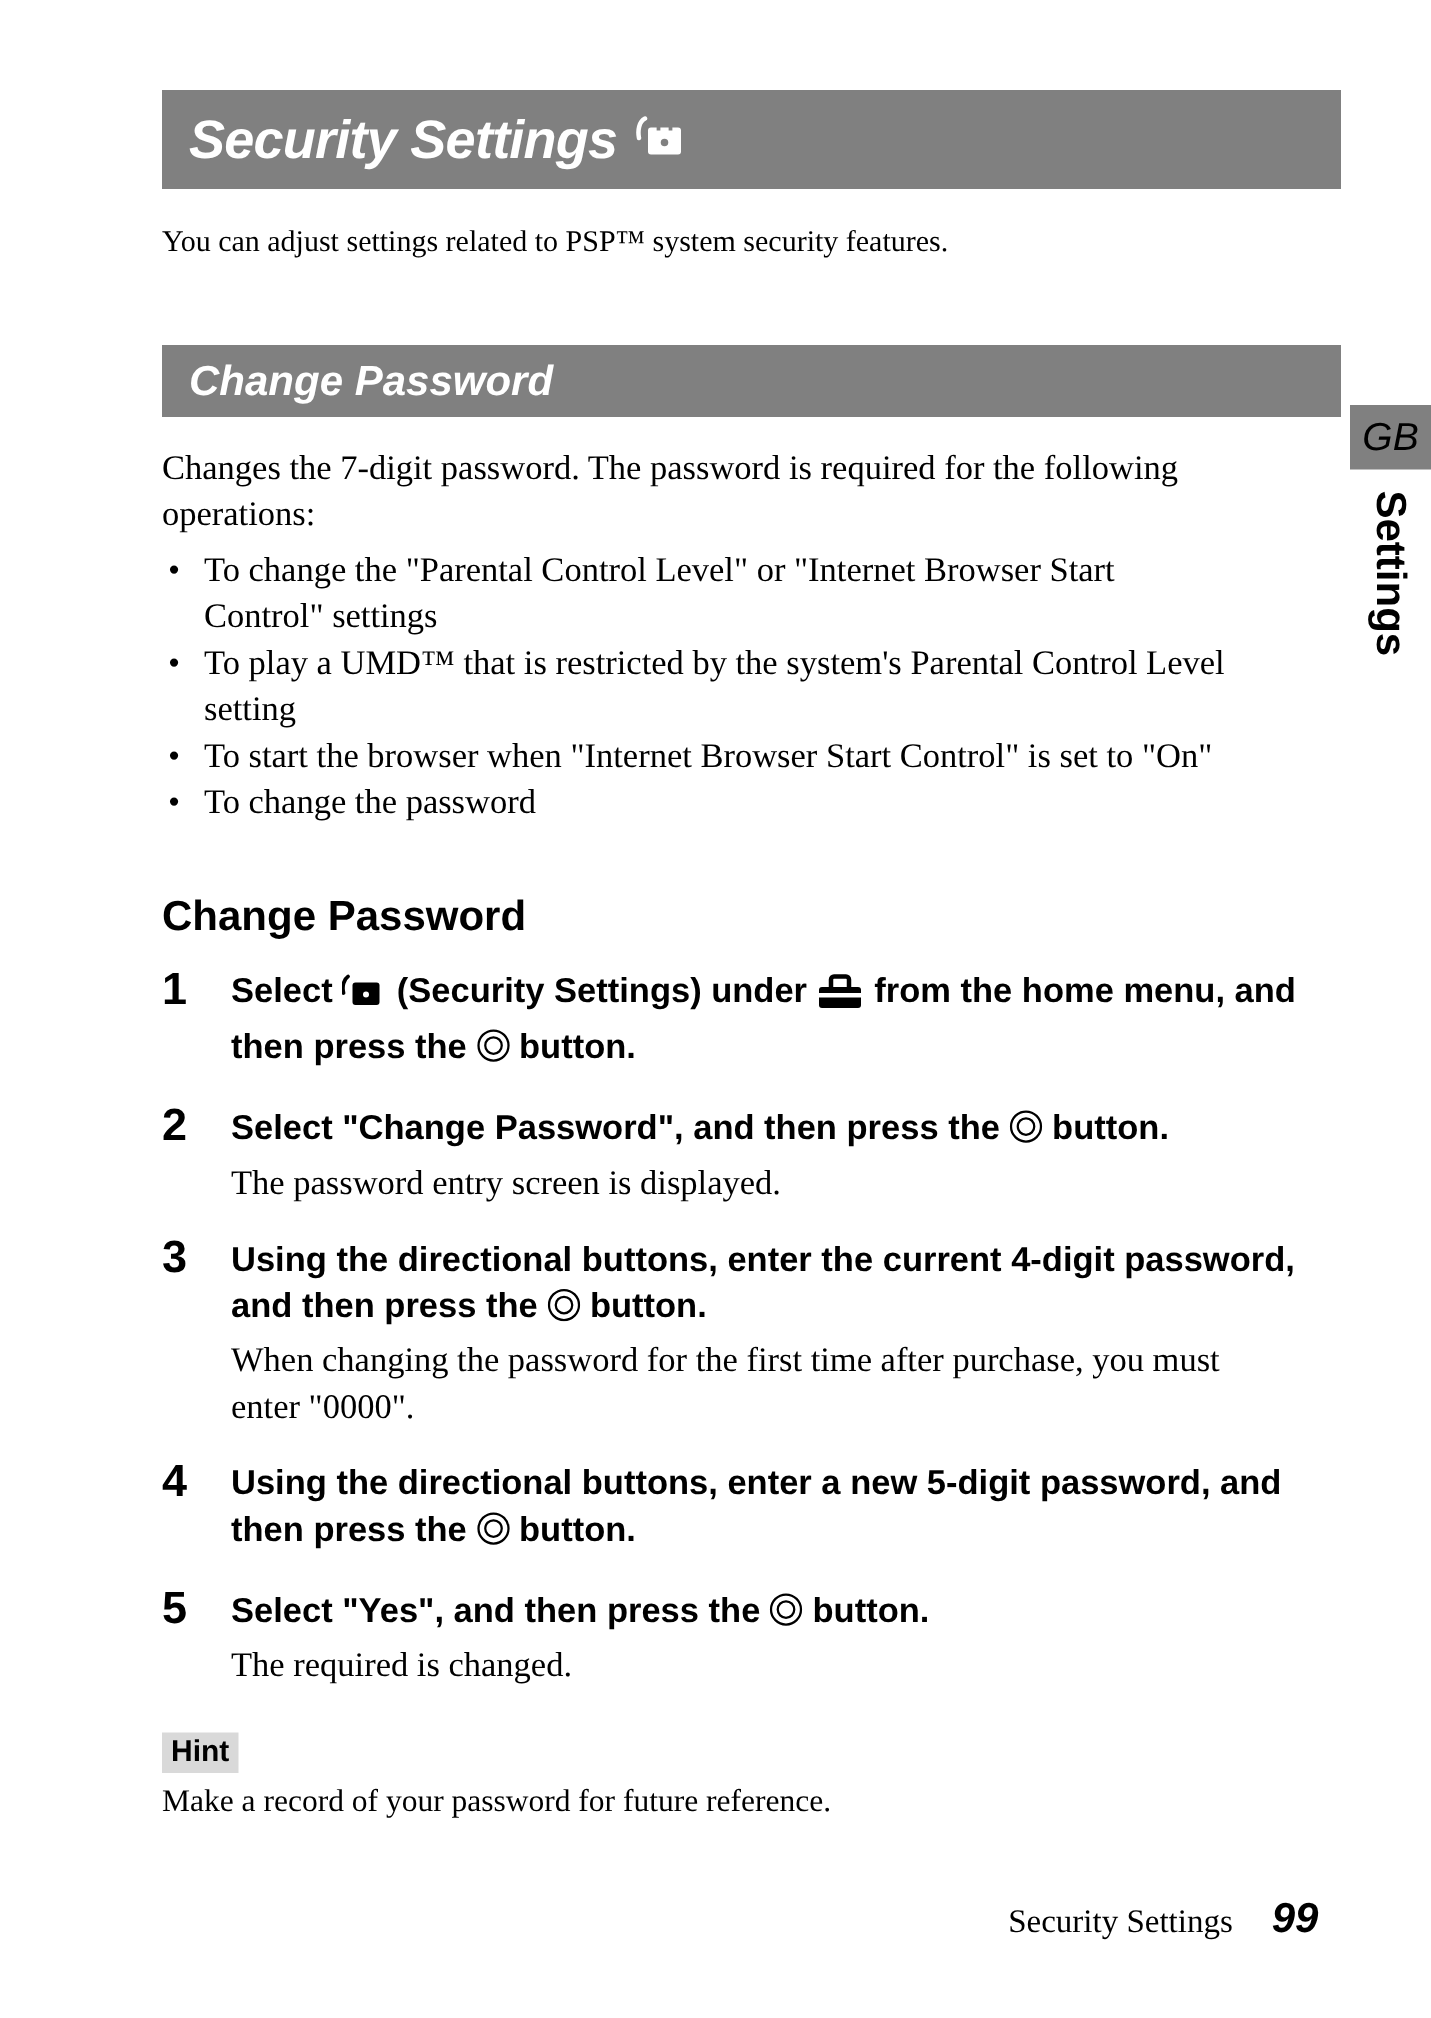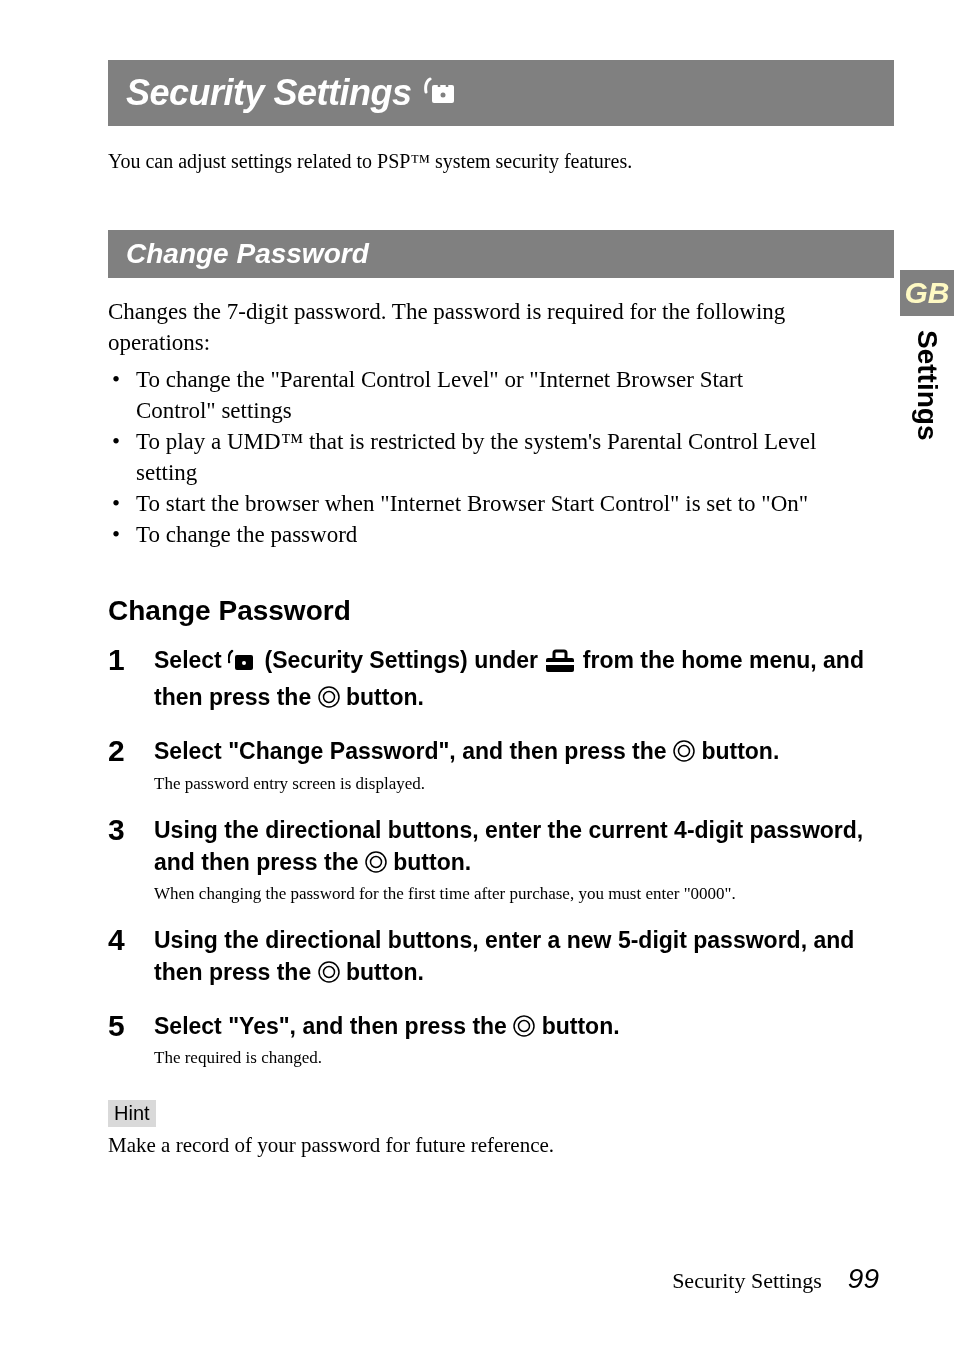--- a/index.html
+++ b/index.html
@@ -98,51 +98,51 @@
     .step-body {
       flex: 1;
     }
     .step-head {
       font-family: Arial, Helvetica, sans-serif;
       font-weight: bold;
       font-size: 23px;
       line-height: 1.35;
     }
     .step-desc {
-      font-size: 17px;
+      font-size: 23px;
       line-height: 1.35;
       margin-top: 2px;
     }
     .hint-label {
       display: inline-block;
       background: #d9d9d9;
       font-family: Arial, Helvetica, sans-serif;
-      font-weight: normal;
+      font-weight: bold;
       font-size: 20px;
       padding: 2px 6px;
       margin-top: 10px;
       margin-bottom: 4px;
     }
     .hint-text {
       font-size: 21px;
       line-height: 1.35;
     }
     .side-tab {
       position: absolute;
       right: 0;
       top: 270px;
       width: 54px;
       text-align: center;
     }
     .gb-label {
       background: #808080;
-      color: #fef9c3;
-      font-family: Arial, Helvetica, sans-serif;
-      font-weight: bold;
-      font-size: 30px;
+      color: #000000;
+      font-family: Arial, Helvetica, sans-serif;
+      font-weight: normal;
+      font-size: 26px;
       padding: 6px 4px;
       font-style: italic;
     }
     .settings-vert {
       font-family: Arial, Helvetica, sans-serif;
       font-weight: bold;
       font-size: 28px;
       writing-mode: vertical-rl;
       text-orientation: mixed;
       margin-top: 14px;
@@ -153,21 +153,21 @@
       position: absolute;
       bottom: 50px;
       right: 75px;
       font-size: 22px;
       display: flex;
       align-items: baseline;
       gap: 26px;
     }
     .footer .pagenum {
       font-family: Arial, Helvetica, sans-serif;
-      font-weight: normal;
+      font-weight: bold;
       font-size: 28px;
       font-style: italic;
     }
     .inline-icon {
       display: inline-block;
       vertical-align: -6px;
     }
     .circ-btn {
       display: inline-block;
       vertical-align: -3px;

